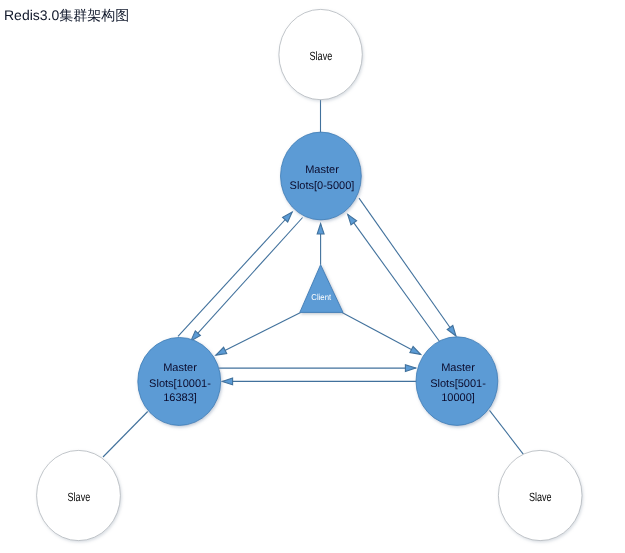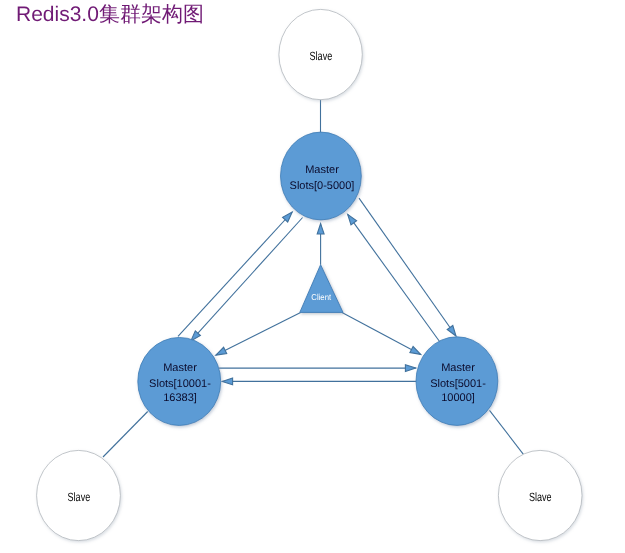--- a/index.html
+++ b/index.html
@@ -1,20 +1,20 @@
 <!DOCTYPE html>
 <html><head>
 <meta charset="utf-8">
 <title>Redis3.0</title>
 <style>
   html,body{margin:0;padding:0;background:#fff;}
   body{width:625px;height:553px;font-family:"Liberation Sans",sans-serif;overflow:hidden;-webkit-font-smoothing:antialiased;text-rendering:geometricPrecision;}
   #stage{position:relative;width:625px;height:553px;background:#fff;}
   #diagram{position:absolute;left:0;top:0;}
-  .title{position:absolute;left:16px;top:5px;font-size:21px;line-height:20px;color:#701a75;white-space:nowrap;}
+  .title{position:absolute;left:4px;top:5px;font-size:14px;line-height:20px;color:#0f172a;white-space:nowrap;}
   text{font-family:"Liberation Sans",sans-serif;}
   .mlabel{font-size:11px;fill:#0B0B2C;}
   .slabel{font-size:12px;fill:#050505;}
   .clabel{font-size:8.5px;fill:#FFFFFF;}
 </style>
 </head>
 <body>
 
 <div id="stage">
   <svg id="diagram" width="625" height="553" viewBox="0 0 625 553">

